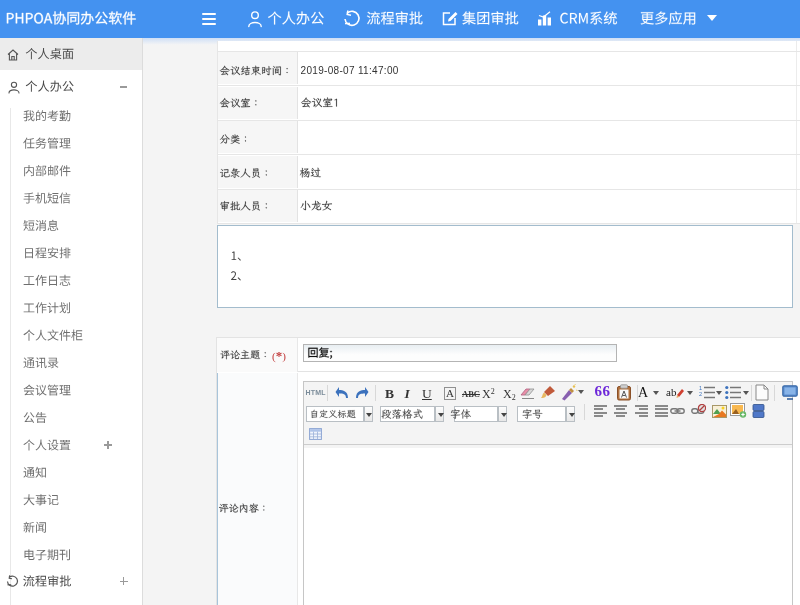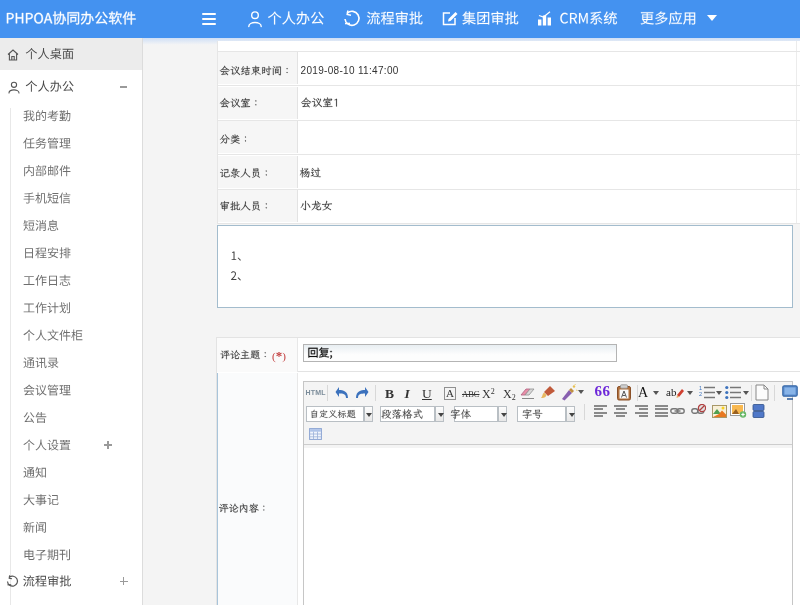--- a/index.html
+++ b/index.html
@@ -132,38 +132,38 @@
       </div>
   <div id="t2r2lbl"></div>
   <div id="t2blue"></div>
 </div>
 <div id="inp" class="abs"></div>
 <div id="ed" class="abs">
       <div id="edtb"></div>
       <div id="edbody"></div>
     </div>
 <div class="abs" style="left:300.5px;top:65px;width:170px;height:12px;
- font-size:10px;color:#333;letter-spacing:0.32px">2019-08-10 11:47:00</div>
+ font-size:10px;color:#333;letter-spacing:0.32px">2019-08-07 11:47:00</div>
 <div class="abs" style="left:272px;top:347.5px;width:30px;font-size:11px;color:#c23b3b;
  font-family:'Liberation Serif',serif">(<b style="font-size:13px">*</b>)</div>
 
 <div class="abs" style="left:305.5px;top:389px;font-size:7px;font-weight:bold;color:#7a8b99;letter-spacing:0.2px">HTML</div>
 <div class="sep abs" style="left:327px;top:385px"></div>
 <svg class="abs" style="left:335px;top:385px" width="15" height="16" viewBox="0 0 15 16">
   <path d="M13,13 C13,6 8,5 4,5 L4,2 L0.5,7 L4,12 L4,8.5 C8,8.5 11,9 11,13 Z" fill="#3c72bd"></path>
 </svg>
 <svg class="abs" style="left:354px;top:385px" width="15" height="16" viewBox="0 0 15 16">
   <path d="M2,13 C2,6 7,5 11,5 L11,2 L14.5,7 L11,12 L11,8.5 C7,8.5 4,9 4,13 Z" fill="#3c72bd"></path>
 </svg>
 <div class="sep abs" style="left:375px;top:385px"></div>
 <div class="tbtxt" style="left:385px;top:385.5px;font-size:13.5px;font-weight:bold">B</div>
 <div class="tbtxt" style="left:404.5px;top:385.5px;font-size:13.5px;font-style:italic;font-weight:bold">I</div>
 <div class="tbtxt" style="left:422px;top:385.5px;font-size:13.5px;text-decoration:underline">U</div>
 <div class="tbtxt" style="left:443.5px;top:387px;font-size:11px;border:1px solid #909090;line-height:11px;padding:0 1.5px">A</div>
-<div class="tbtxt" style="left:462px;top:389px;font-size:8.5px;font-weight:normal;text-decoration:line-through">ABC</div>
+<div class="tbtxt" style="left:462px;top:389px;font-size:8.5px;font-weight:bold;text-decoration:line-through">ABC</div>
 <div class="tbtxt" style="left:482px;top:387px;font-size:12px">X<span style="font-size:8px;vertical-align:4px">2</span></div>
 <div class="tbtxt" style="left:503px;top:387px;font-size:12px">X<span style="font-size:8px;vertical-align:-2px">2</span></div>
 <svg class="abs" style="left:520px;top:386px" width="16" height="14" viewBox="0 0 16 14">
   <path d="M1,9 L6,3 L10,3 L5,9 Z" fill="#e890a8" stroke="#b06080" stroke-width="0.8"></path>
   <path d="M5,9 L10,3 L14,3 L9,9 Z" fill="#d8d8d8" stroke="#909090" stroke-width="0.8"></path>
   <path d="M2,12.5 L14,12.5" stroke="#888" stroke-width="1"></path>
 </svg>
 <svg class="abs" style="left:540px;top:384px" width="17" height="17" viewBox="0 0 17 17">
   <path d="M10,2 L15,7 L8,12 L4,8 Z" fill="#c05a3a"></path>
   <path d="M4,8.5 C2,10 3,12 1,14 C4,14.5 6,13 6.5,11 Z" fill="#e8b860"></path>

